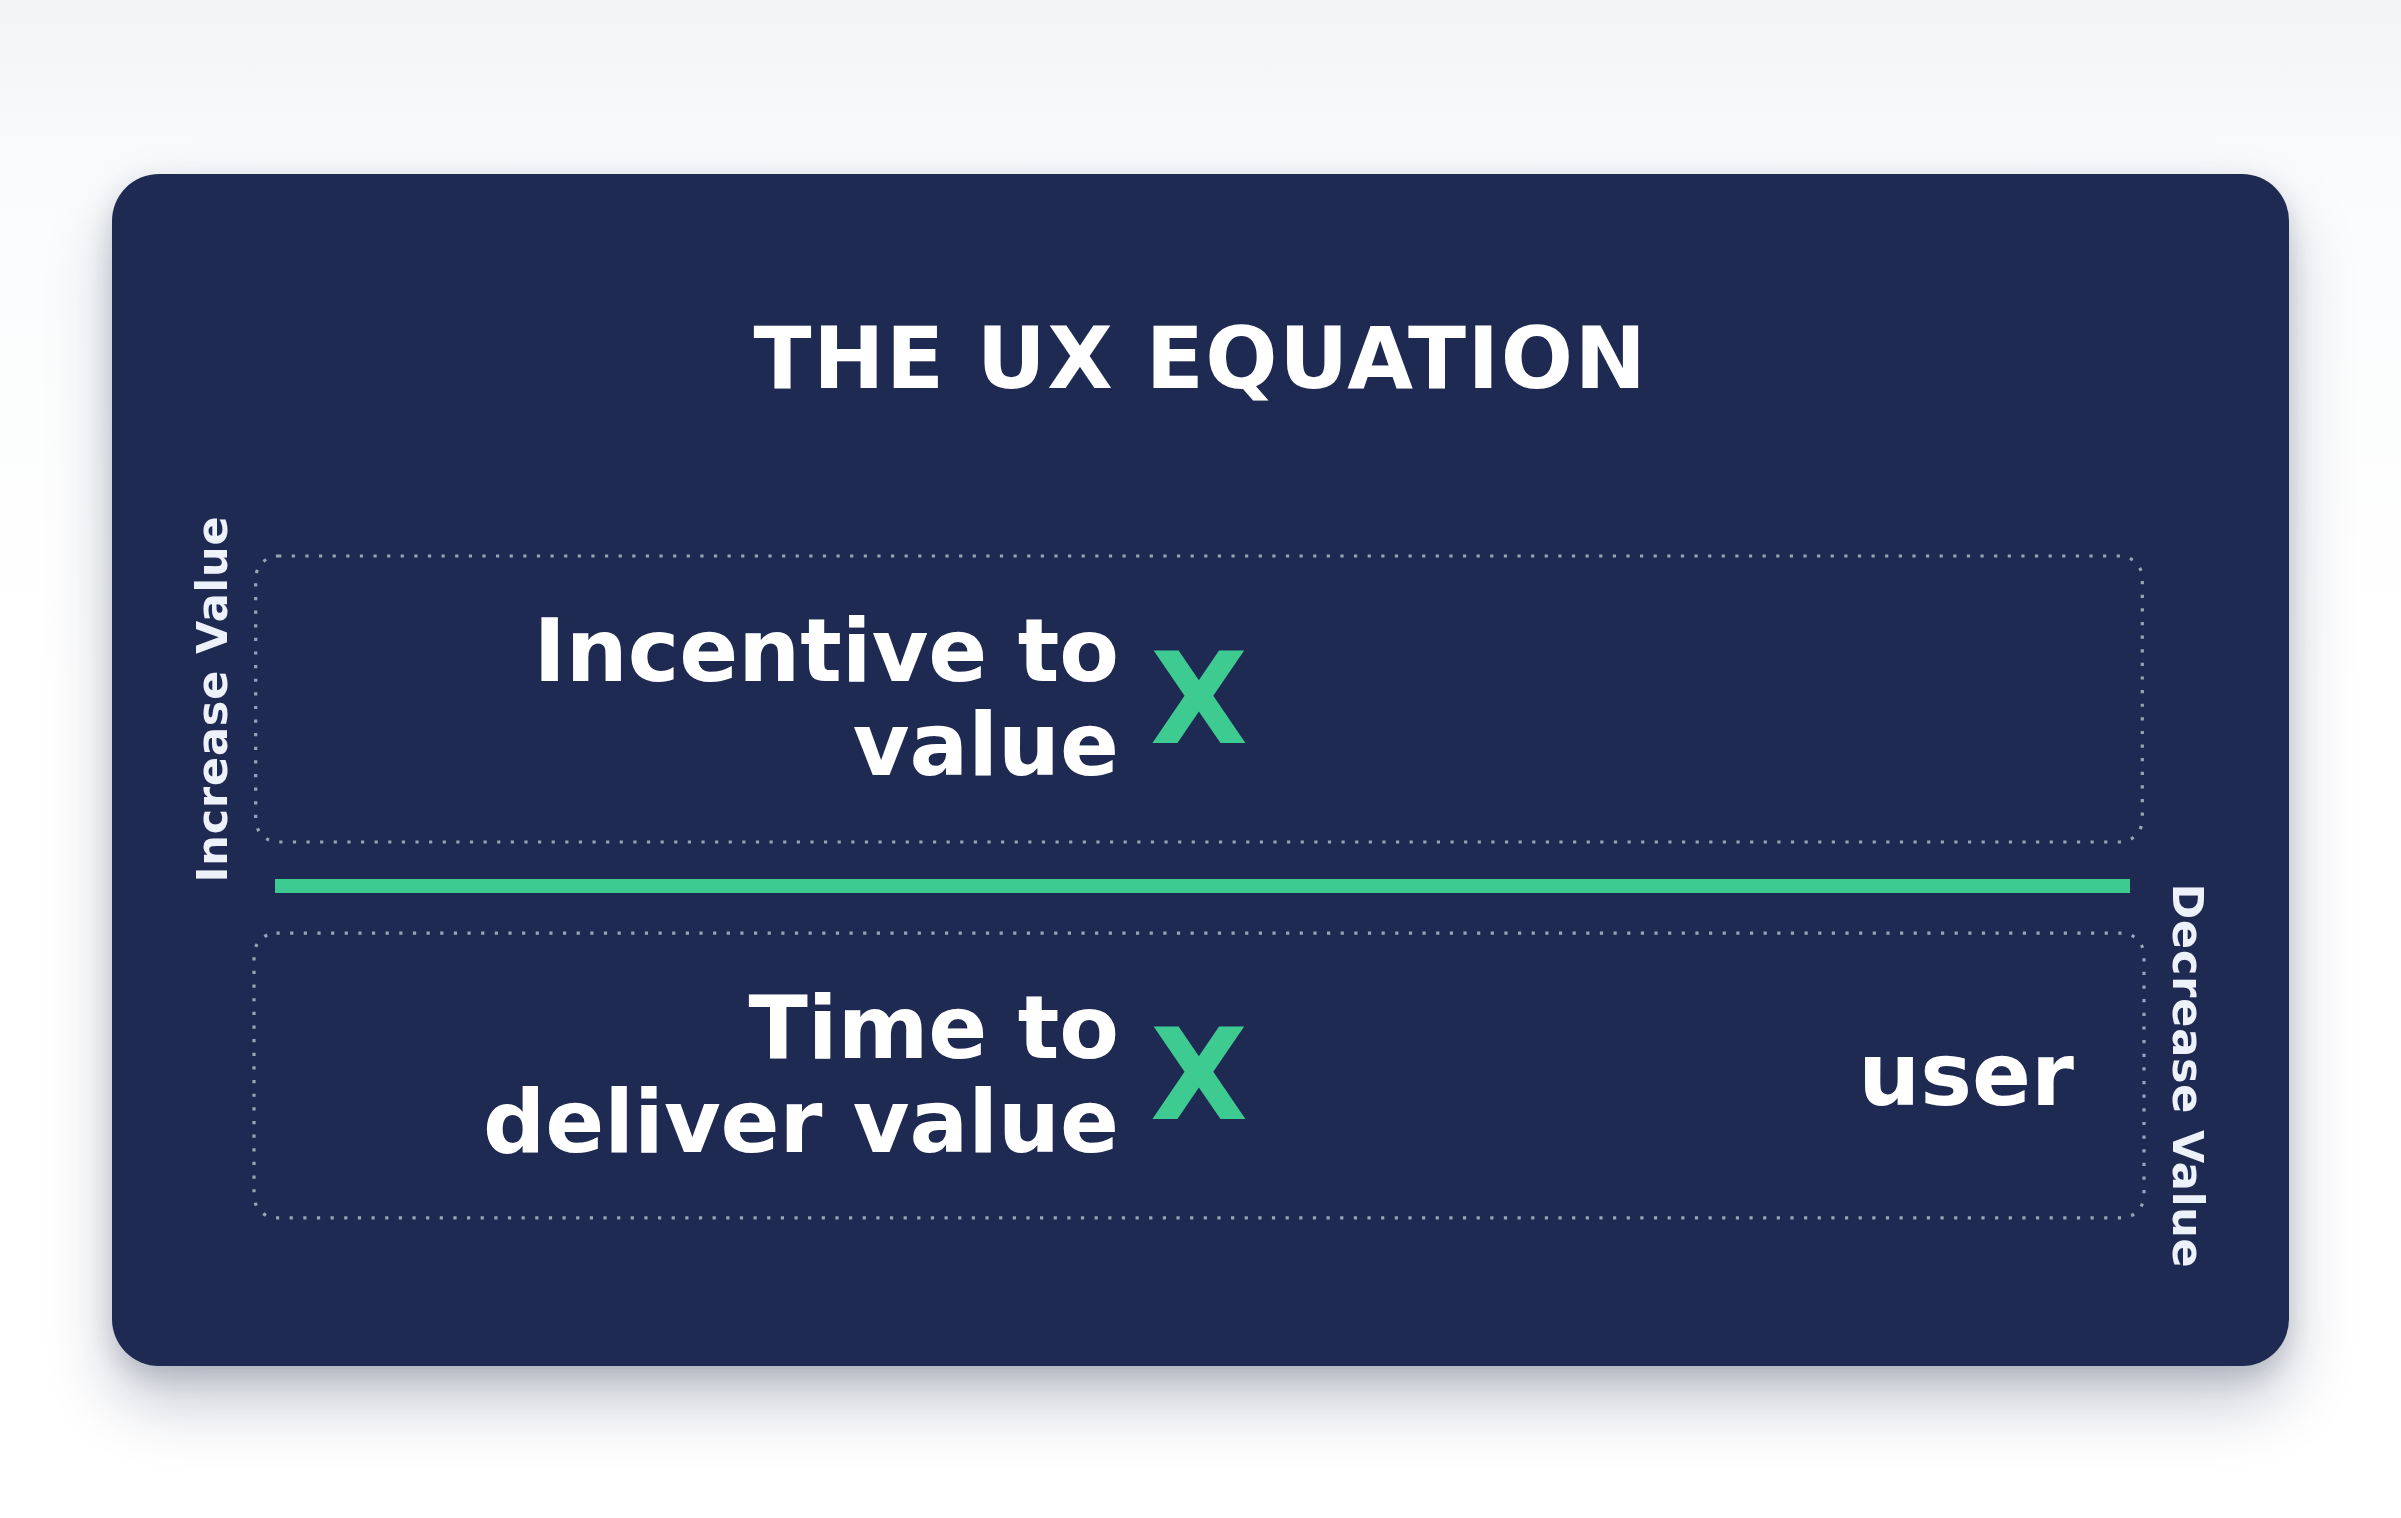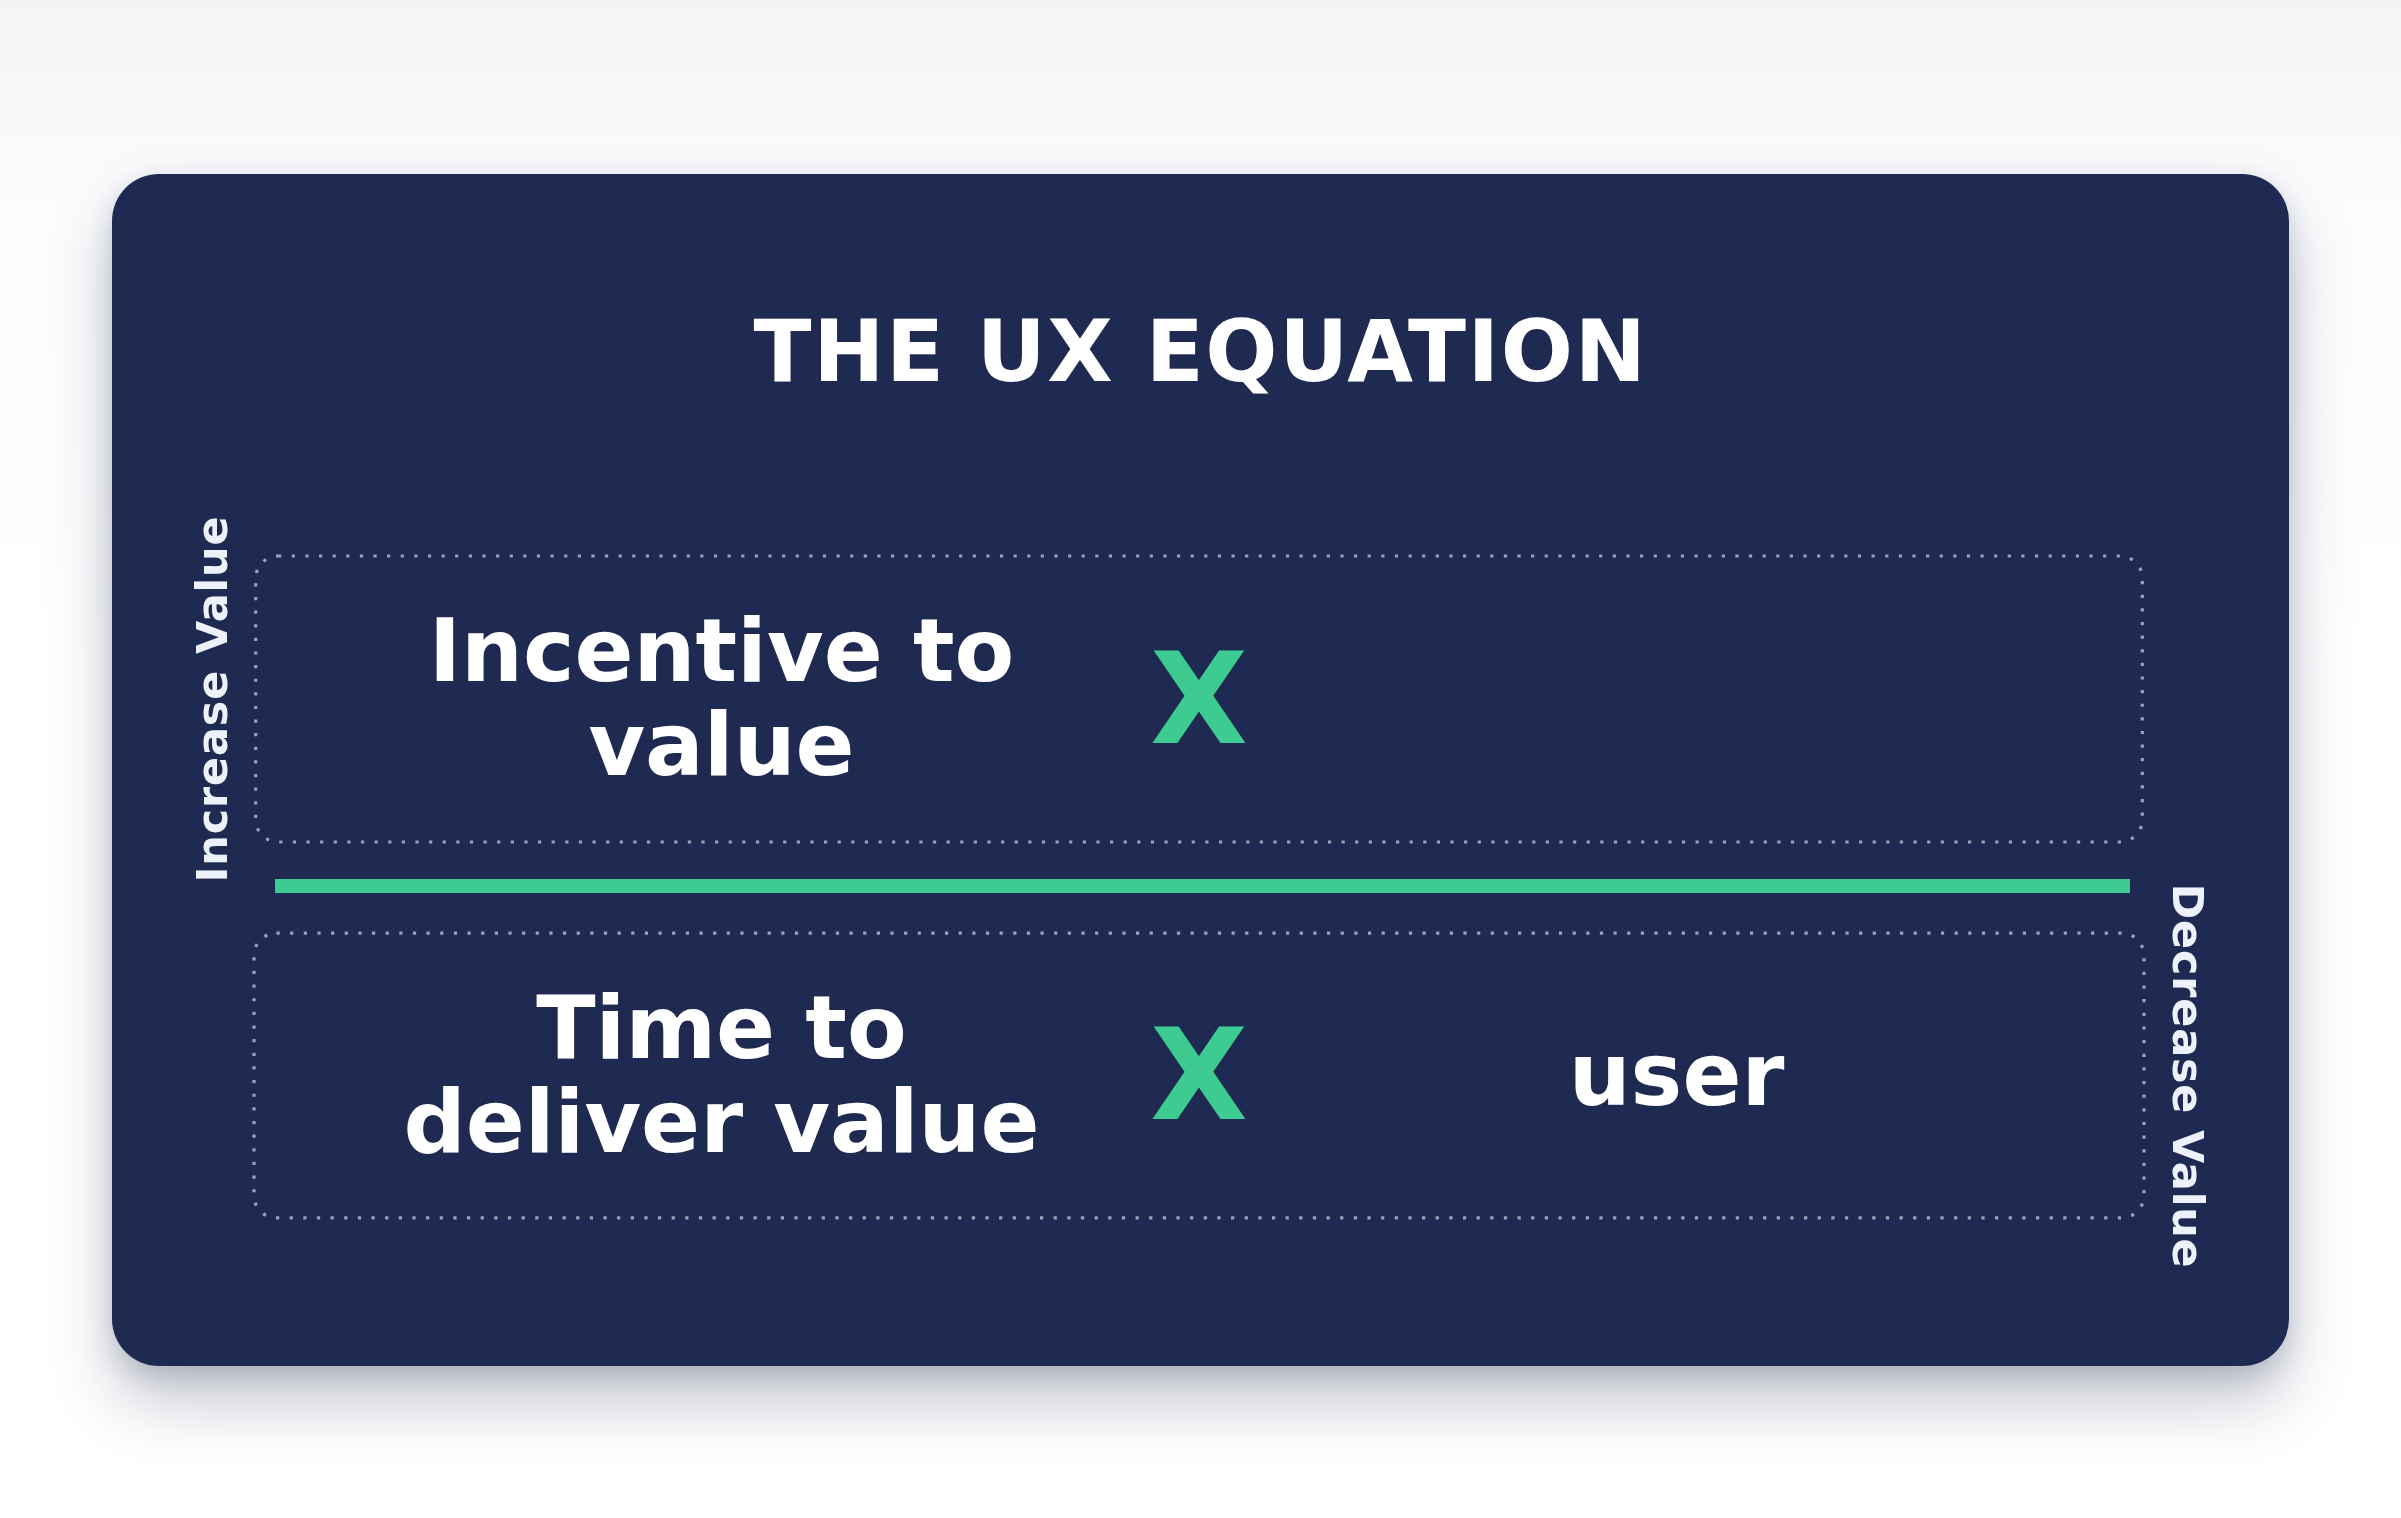--- a/index.html
+++ b/index.html
@@ -11,34 +11,34 @@
   .page {
     position:relative; width:2401px; height:1519px; overflow:hidden;
     background:linear-gradient(180deg,#f3f4f6 0%,#fbfcfd 14%,#ffffff 45%,#ffffff 100%);
   }
   .card {
     position:absolute; left:112px; top:174px; width:2177px; height:1192px;
     background:#1E2A51; border-radius:47px;
     box-shadow:0 36px 64px rgba(25,35,70,0.25), 0 9.6px 24px rgba(25,35,70,0.16);
   }
   .title {
-    position:absolute; left:0; right:0; top:135px; margin:0;
+    position:absolute; left:0; right:0; top:135px; margin:7px;
     text-align:center; color:#ffffff;
     font-size:85px; font-weight:700; letter-spacing:1.6px; line-height:1;
   }
   .term-box {
     position:absolute; left:140px; width:1894px; height:290px;
     display:flex; align-items:center;
     padding:0 72px; box-sizing:border-box;
   }
   .term-box.numerator { top:380px; }
   .term-box.denominator { top:757px; height:289px; }
   .dotted-border { position:absolute; left:0; top:0; pointer-events:none; }
   .term {
-    flex:1; text-align:center; color:#ffffff;
+    flex:1; text-align:right; color:#ffffff;
     font-size:87px; font-weight:700; line-height:1.08;
   }
   .term .line { display:block; }
   .operator {
     width:160px; flex:0 0 160px; text-align:center;
     color:#3DCB92; font-size:127px; font-weight:700; line-height:1;
   }
   .divider {
     position:absolute; left:163px; top:705px; width:1855px; height:13.6px;
     background:#3DCB92;

